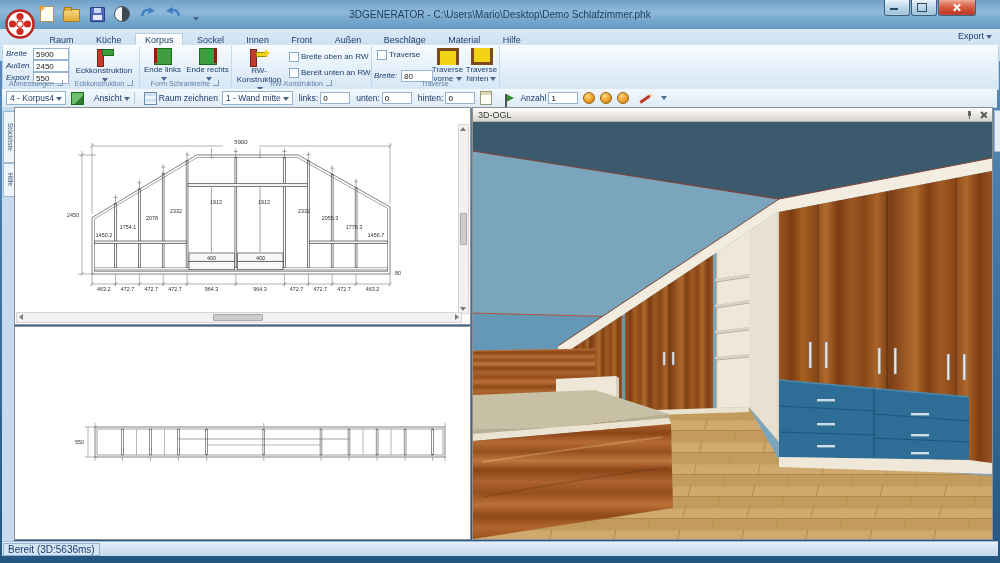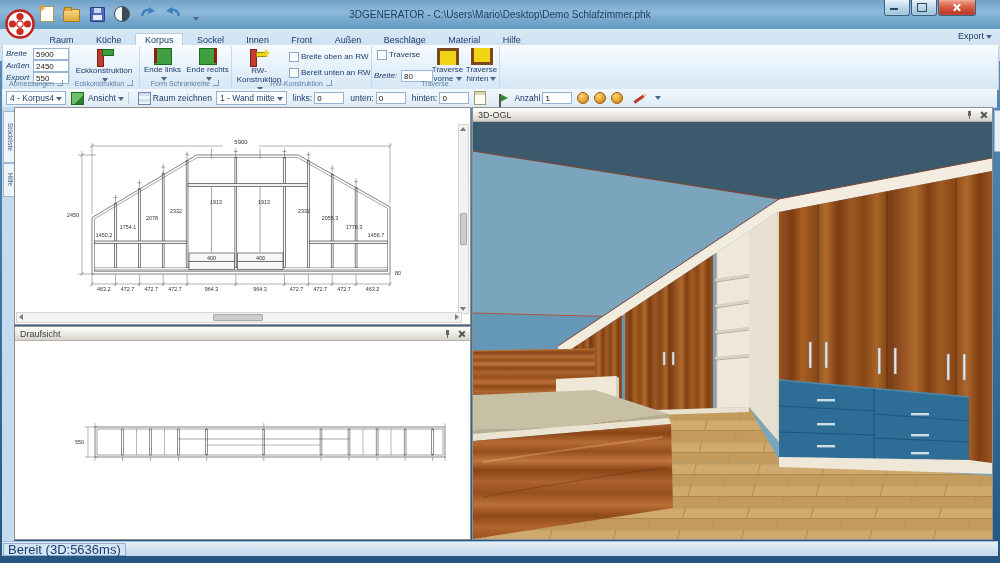--- a/index.html
+++ b/index.html
@@ -107,21 +107,21 @@
   .vtab{position:absolute;left:1px;width:10px;background:#eef4fa;border:1px solid #9db8d2;
     font-size:6.5px;color:#3c5a78;writing-mode:vertical-rl;text-align:center;padding:3px 0;}
 
   
   .dim{font-family:"Liberation Sans",sans-serif;font-size:5.4px;fill:#333;}
   .dim2{font-family:"Liberation Sans",sans-serif;font-size:6px;fill:#333;}
 
   
   #status{left:2px;top:541px;width:996px;height:14px;
     background:linear-gradient(#e6eff8,#c2d8ec);border-top:1px solid #9fbddb;
-    font-size:13px;color:#1e3c6e;}
+    font-size:10px;color:#1e3c6e;}
   #statusbox{position:absolute;left:1px;top:1px;height:11px;line-height:11px;padding:0 4px;
     border:1px solid #93b3d3;background:#d4e5f4;}
 
   
   #applogo{left:5px;top:9px;width:30px;height:30px;z-index:50;}
 </style>
 </head>
 <body>
 
 <div id="app" class="nosel">
@@ -261,21 +261,21 @@
         <span class="ic-trav hinten" style="display:block;"></span>
         <span>Traverse hinten</span><span class="caret"></span>
       </div>
       <div class="gcaption"><span>Traverse</span></div>
     </div>
   </div>
 
   <div id="tbar" class="abs">
     <span class="tcombo"><span>4 - Korpus4</span><span class="caret"></span></span>
     <span class="tic ic-cube"></span>
-    <span class="tlabel" style="margin-left:4px;"><span>Ansicht</span><span class="caret"></span></span>
+    <span class="tlabel" style="margin-left:10px;"><span>Ansicht</span><span class="caret"></span></span>
     <span class="tsep"></span>
     <span class="tic ic-grid"></span>
     <span class="tlabel" style="margin-left:2px;"><span>Raum zeichnen</span></span>
     <span class="tcombo"><span>1 - Wand mitte</span><span class="caret"></span></span>
     <span class="tlabel">links:</span>
     <input class="tinput" value="0" style="">
     <span class="tlabel">unten:</span>
     <input class="tinput" value="0" style="">
     <span class="tlabel">hinten:</span>
     <input class="tinput" value="0" style="">
@@ -418,25 +418,20 @@
       <div class="sbthumb" style="left:1px;top:88px;width:5px;height:30px;"></div>
     </div>
     <div class="sbv" style="left:1px;bottom:1px;width:444px;height:9px;">
       <span class="arrow-lf" style="left:2px;"></span>
         <span class="arrow-rt" style="right:2px;"></span>
       <div class="sbthumb" style="left:196px;top:1px;width:48px;height:5px;"></div>
     </div>
   </div>
 
   <div class="abs panel" style="left:14px;top:326px;width:457px;height:214px;box-sizing:border-box;">
-    <div class="phead">
-      <span>Draufsicht</span>
-      <span class="pctl pin" style="right:18px;"></span>
-      <span class="pctl xico" style="right:5px;"></span>
-    </div>
     <svg class="abs" style="left:1px;top:15px;" width="453" height="196" viewBox="0 0 453 196">
       <g stroke="#4a4a4a" stroke-width="0.7" fill="none">
         <rect x="79" y="85" width="350" height="30" fill="#fff"></rect>
         <rect x="81" y="87" width="346" height="26" stroke-width="0.5"></rect>
         <rect x="105.6" y="87" width="1.8" height="26" stroke-width="0.6"></rect>
         <rect x="133.6" y="87" width="1.8" height="26" stroke-width="0.6"></rect>
         <rect x="161.6" y="87" width="1.8" height="26" stroke-width="0.6"></rect>
         <rect x="189.7" y="87" width="1.8" height="26" stroke-width="0.6"></rect>
         <rect x="246.9" y="87" width="1.8" height="26" stroke-width="0.6"></rect>
         <rect x="304.1" y="87" width="1.8" height="26" stroke-width="0.6"></rect>

